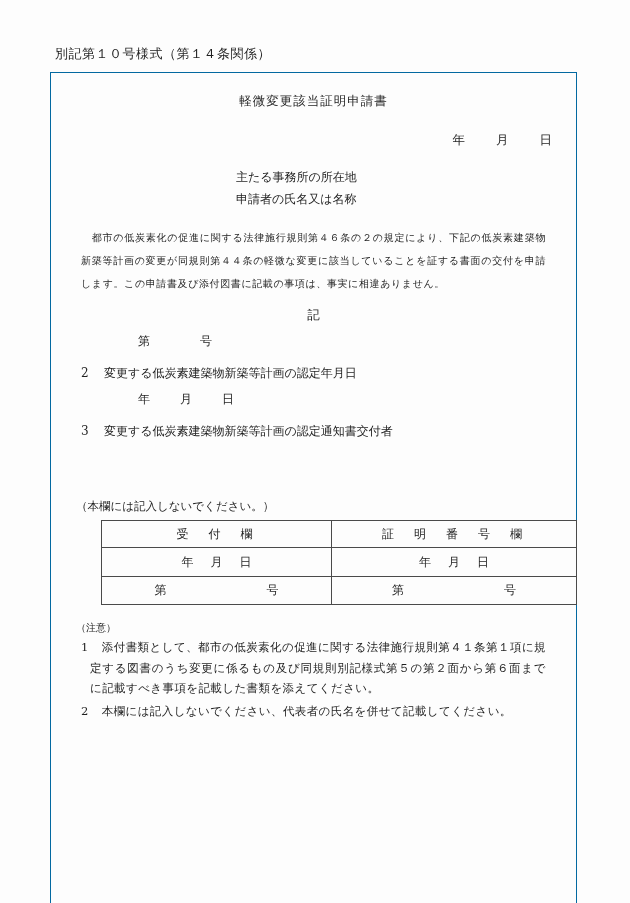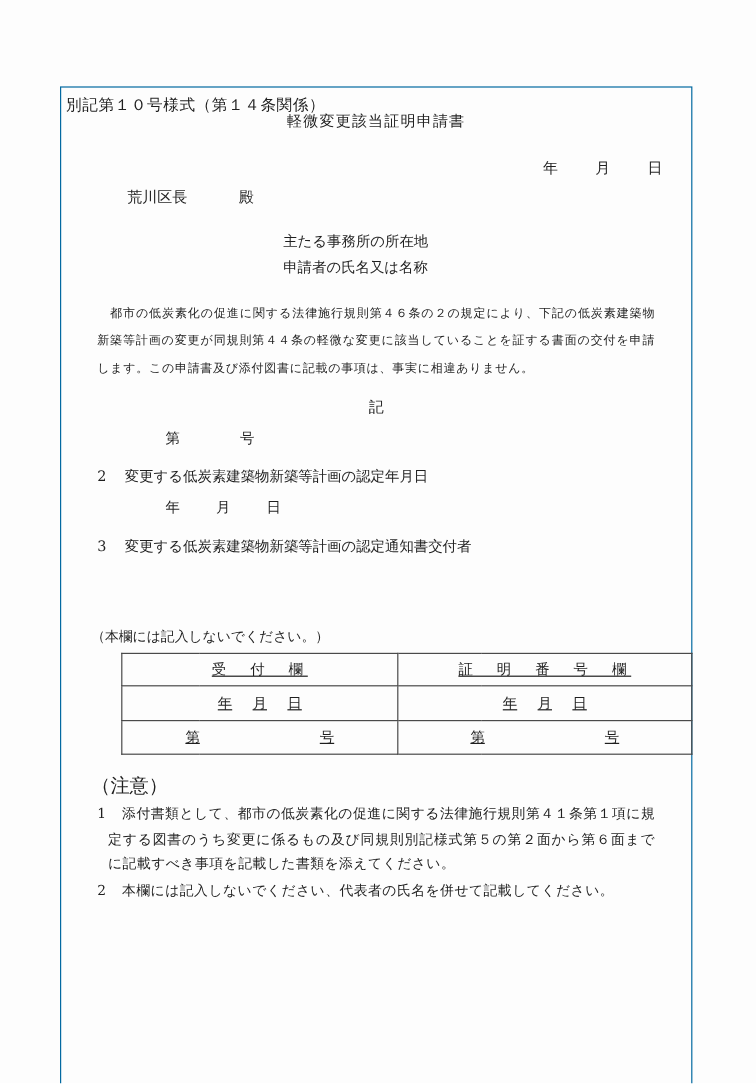--- a/index.html
+++ b/index.html
@@ -11,21 +11,20 @@
     font-family: "DejaVu Serif", "Liberation Serif", serif;
     color: #1f1f1f;
     overflow: hidden;
   }
   .form-code {
     position: absolute;
     top: 45px;
     left: 55px;
     font-size: 13px;
     letter-spacing: 0.5px;
-    margin-top: 34px;
   }
   .form-box {
     position: absolute;
     left: 50px;
     top: 72px;
     width: 527px;
     height: 888px;
     border: 1px solid #0369a1;
     box-sizing: border-box;
     padding: 0 30px;
@@ -83,21 +82,20 @@
     margin-top: 59px;
     margin-left: -5px;
     font-size: 11.5px;
   }
   table.office {
     border-collapse: collapse;
     margin: 6px 0 16px 20px;
     width: 475px;
     table-layout: fixed;
     font-size: 12px;
-    text-decoration: underline;
   }
   table.office td {
     border: 1px solid #4a4a4a;
     padding: 0;
     text-align: center;
     vertical-align: middle;
   }
   td.th { height: 26px; letter-spacing: 4px; }
   td.ymd { height: 28px; }
   td.ymd .tsep { margin: 0 17px; }
@@ -107,21 +105,21 @@
     height: 29px;
     font-size: 11.5px;
     text-align: left;
     padding-left: 6px;
     letter-spacing: 0.5px;
   }
   td.blank { height: 29px; }
   .notes-heading {
     margin-top: 13px;
     margin-left: -5px;
-    font-size: 16px;
+    font-size: 10px;
   }
   .note-item {
     margin-top: 2px;
     font-size: 11.5px;
     line-height: 20.5px;
     text-align: justify;
     padding-left: 9px;
     text-indent: -9px;
     letter-spacing: 0.4px;
   }
@@ -144,24 +142,20 @@
   <div class="form-box">
 
     <div class="doc-title">軽微変更該当証明申請書</div>
 
     <div class="date-line">
       <span>年</span>
       <span class="dsep">月</span>
       <span class="dsep">日</span>
     </div>
 
-    <div class="addressee-line">
-      <span>荒川区長</span>
-      <span class="honorific">殿</span>
-    </div>
 
     <div class="applicant">
       <div>主たる事務所の所在地</div>
       <div>申請者の氏名又は名称</div>
     </div>
 
     <p class="body-par">　都市の低炭素化の促進に関する法律施行規則第４６条の２の規定により、下記の低炭素建築物新築等計画の変更が同規則第４４条の軽微な変更に該当していることを証する書面の交付を申請します。この申請書及び添付図書に記載の事項は、事実に相違ありません。</p>
 
     <div class="ki-marker">記</div>
 

